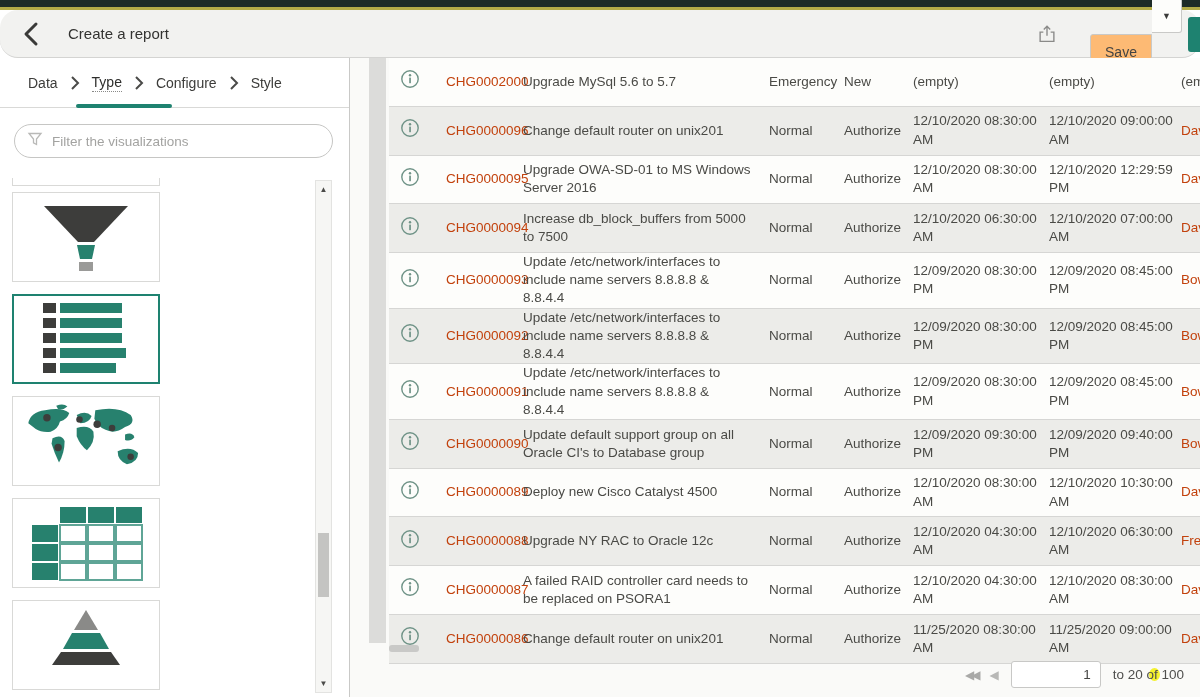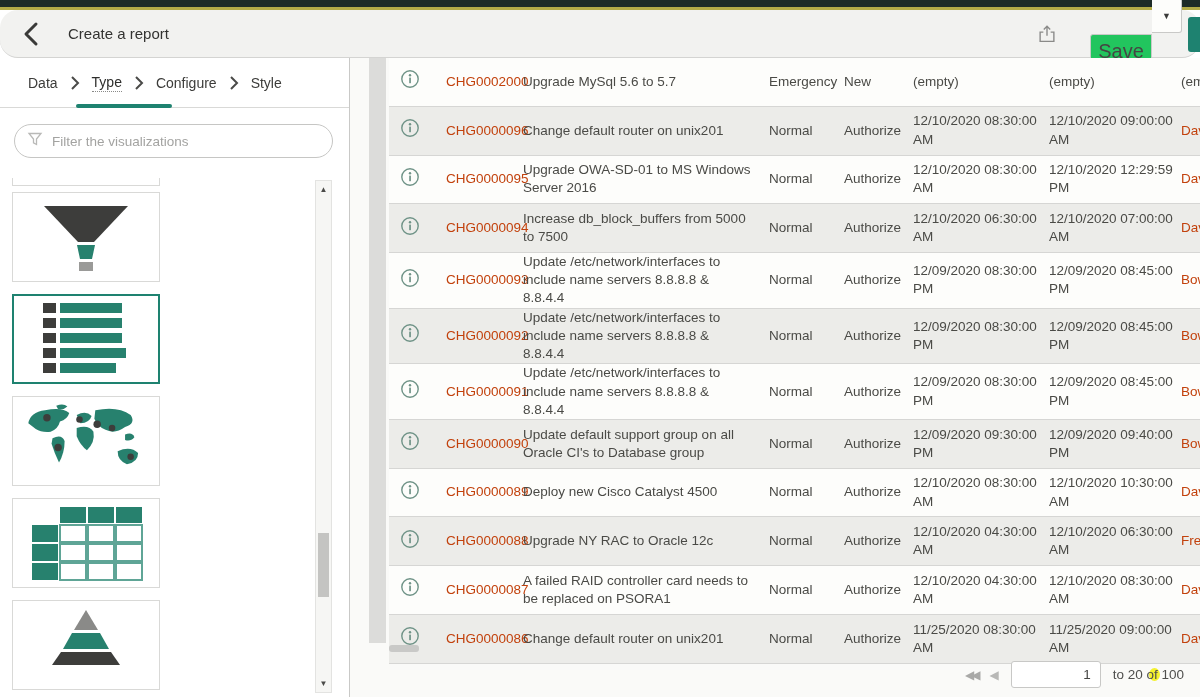--- a/index.html
+++ b/index.html
@@ -9,22 +9,22 @@
 
   
   .topstrip { height:10px; background:#1d2b27; border-bottom:3px solid #b3ab47; }
   .appbar { position:relative; height:48px; background:#f2f2f0; border-bottom:1px solid #d4d4d2;
     display:flex; align-items:center; padding:0 18px;border-radius:18px; }
   .back-btn { width:26px; height:26px; display:flex; align-items:center; justify-content:center; cursor:pointer; }
   .app-title { margin-left:24px; font-size:15px; color:#333331; }
   .appbar-right { margin-left:auto; display:flex; align-items:center; }
   .share-btn { width:34px; height:34px; display:flex; align-items:center; justify-content:center; margin-right:26px; cursor:pointer; }
   .save-group { display:flex; }
-  .save-btn { width:62px; height:35px; background:#22c55e; border:1px solid #c9c9c7; border-radius:3px 0 0 3px;
-    font-size:20px; color:#454543; cursor:pointer; font-family:inherit;margin-top:36px; }
+  .save-btn { width:62px; height:35px; background:#fdba74; border:1px solid #c9c9c7; border-radius:3px 0 0 3px;
+    font-size:14px; color:#454543; cursor:pointer; font-family:inherit;margin-top:36px; }
   .save-caret-btn { width:30px; height:35px; background:#fdfdfb; border:1px solid #c9c9c7; border-left:none;
     border-radius:0 3px 3px 0; cursor:pointer; font-size:9px; color:#3a3a38; }
   .run-stub { position:absolute; right:-60px; top:7px; width:72px; height:35px; background:#1e8270; border-radius:3px; cursor:pointer; border:none; }
 
   
   .main { display:flex; height:639px; }
 
   
   .left-panel { width:350px; background:#fff; border-right:1px solid #c9c9c7; display:flex; flex-direction:column; position:relative; }
   .steps { height:50px; display:flex; align-items:center; gap:12px; padding-left:28px;

